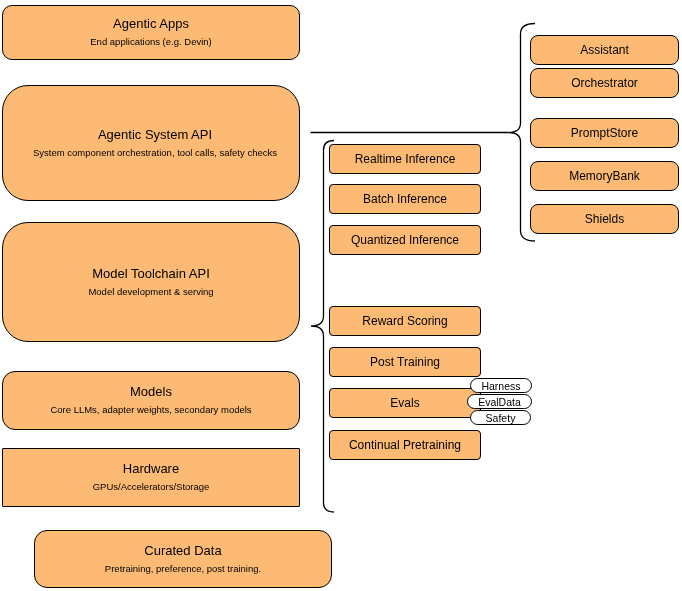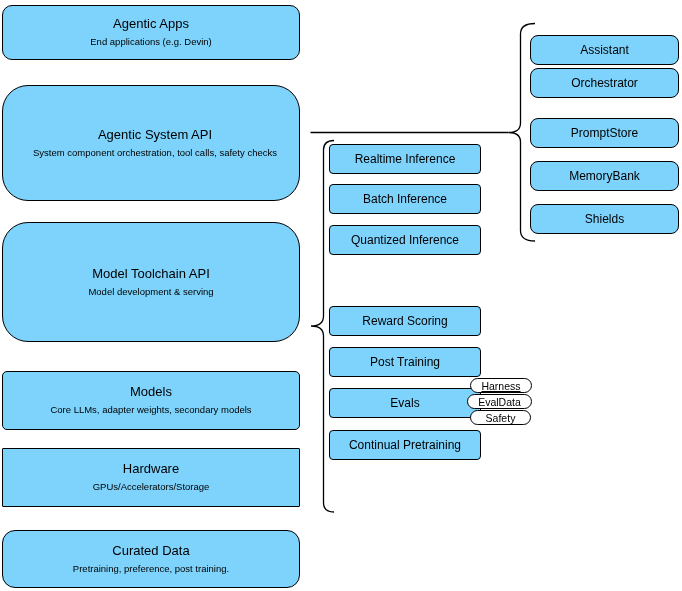--- a/index.html
+++ b/index.html
@@ -2,47 +2,47 @@
 <html><head>
 <meta charset="utf-8">
 <style>
   html,body{margin:0;padding:0;background:#ffffff;}
   .canvas{
     position:relative;width:682px;height:591px;background:#ffffff;
     font-family:"Liberation Sans",sans-serif;color:#000;overflow:hidden;
   }
   .connectors{position:absolute;left:0;top:0;pointer-events:none;}
   .node{
-    position:absolute;background:#7dd3fc;border:1.3px solid #000;
+    position:absolute;background:#fdba74;border:1.3px solid #000;
     box-sizing:border-box;display:flex;flex-direction:column;
     align-items:center;justify-content:center;text-align:center;
   }
   .stacknode{left:2px;width:298px;}
   .node-title{font-size:13px;line-height:1.15;}
   .node-subtitle{font-size:9.5px;line-height:1.2;margin-top:4px;}
   #n-apps{top:5px;height:55px;border-radius:10px;}
   #n-system-api{top:85px;height:116px;border-radius:26px;padding-left:8px;}
   #n-toolchain-api{top:222px;height:120px;border-radius:26px;}
-  #n-models{top:371px;height:59px;border-radius:5px;}
+  #n-models{top:371px;height:59px;border-radius:13px;}
   #n-hardware{top:448px;height:59px;border-radius:1px;}
-  #n-curated{top:530px;height:58px;border-radius:13px;}
+  #n-curated{top:530px;height:58px;border-radius:13px;margin-left:32px;}
 
   .midnode{left:329px;width:152px;height:30px;border-radius:4px;font-size:12px;}
   #m-0{top:144px}#m-1{top:184px}#m-2{top:225px}#m-3{top:265px}#m-4{top:306px}
   #m-5{top:347px}#m-6{top:388px}#m-7{top:430px}#m-8{top:470px}
 
   .rightnode{left:530px;width:149px;height:30px;border-radius:8px;font-size:12px;}
   #r-0{top:35px}#r-1{top:68px}#r-2{top:118px}#r-3{top:161px}#r-4{top:204px}
 
   .pill{
     position:absolute;background:#ffffff;border:1.2px solid #000;
     box-sizing:border-box;border-radius:9px;font-size:10.5px;
     display:flex;align-items:center;justify-content:center;text-align:center;
   }
-  #p-0{left:470px;top:378px;width:62px;height:15px;text-decoration:underline;}
+  #p-0{left:470px;top:378px;width:62px;height:15px;}
   #p-1{left:467px;top:394px;width:65px;height:15px;}
   #p-2{left:470px;top:410px;width:61px;height:15px;}
 </style>
 </head>
 <body>
 
 <div class="canvas">
 
   <svg class="connectors" width="682" height="591" viewBox="0 0 682 591">
     <path d="M310.5,132.5 H508.5" stroke="#000000" stroke-width="1.4" fill="none"></path>

